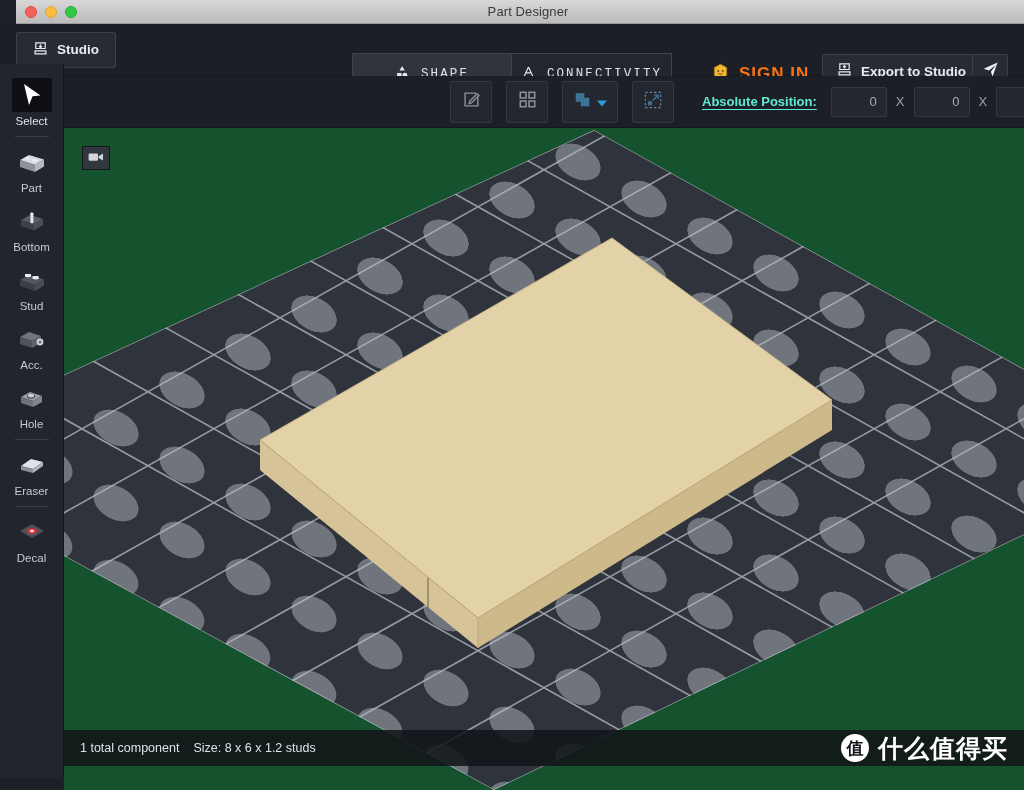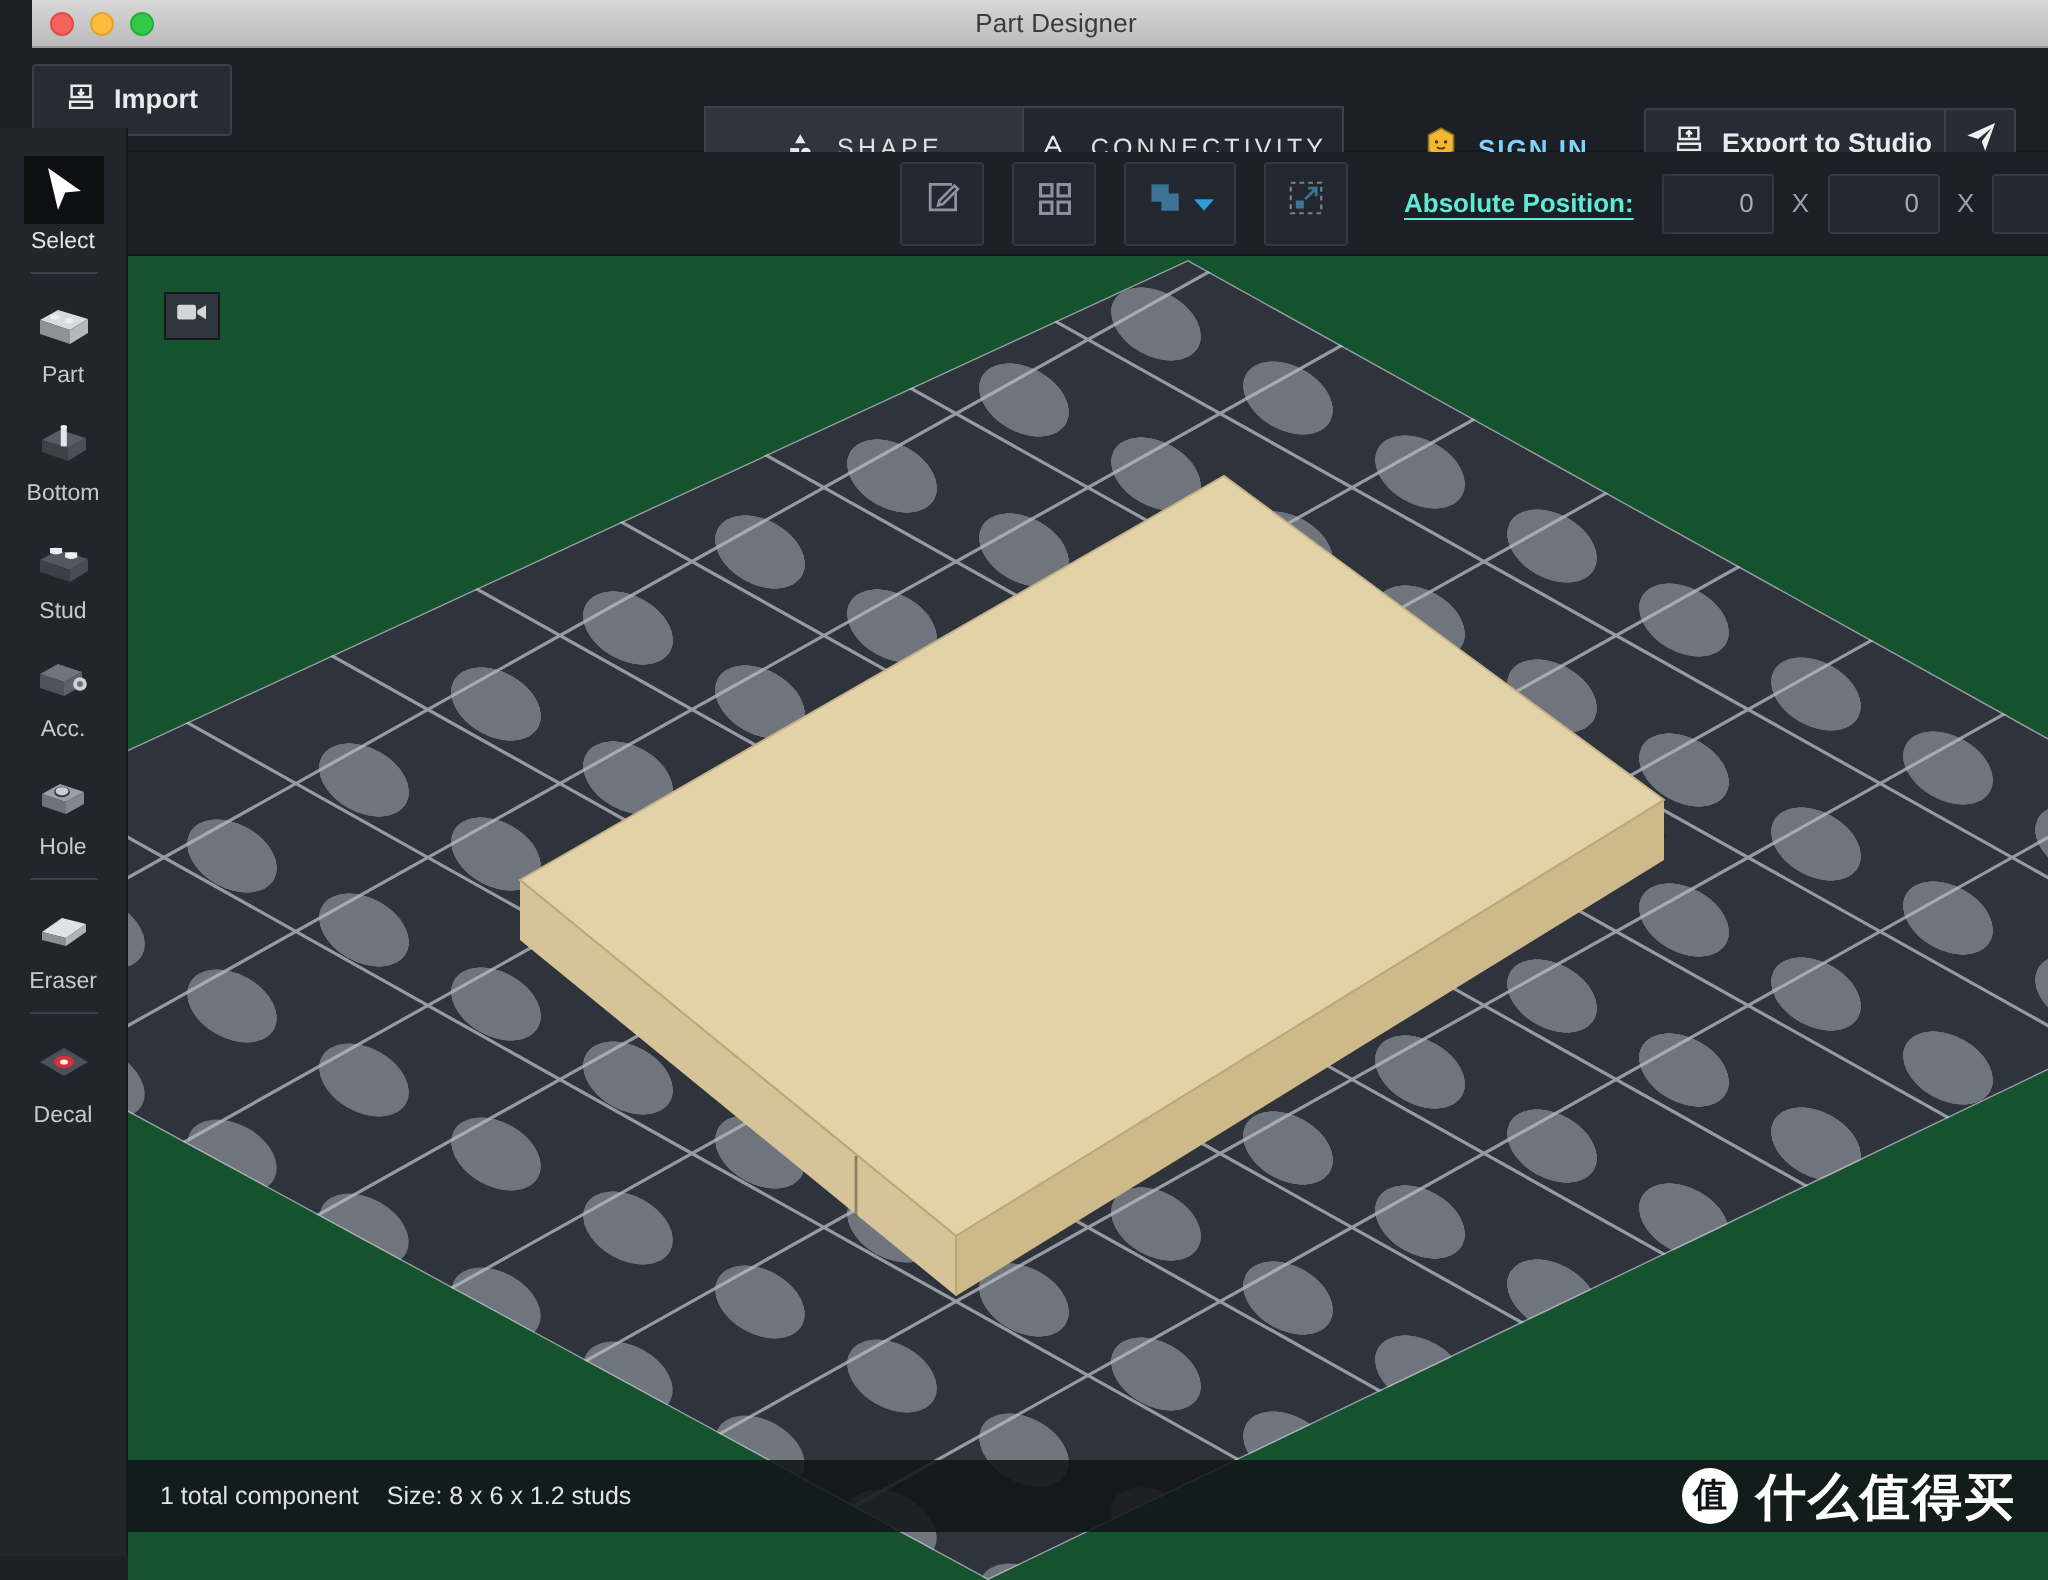--- a/index.html
+++ b/index.html
@@ -38,31 +38,31 @@
     height:36px; padding:0 16px; border:1px solid #3b3f49; border-radius:2px;
     background:#272b33; color:#e9eaec; font-size:13.5px; font-weight:bold;
     cursor:pointer; white-space:nowrap;
   }
   .tb-import { margin-left:16px; }
   .tabgroup { position:absolute; left:352px; top:29px; display:flex; height:42px; }
   .tab {
     display:flex; align-items:center; justify-content:center; gap:11px;
     width:160px; height:42px; background:#30343d; color:#dfe1e5;
     font-size:12.5px; letter-spacing:2.1px; cursor:pointer;
-    border:1px solid #3d424c; position:relative;
+    border:1px solid #3d424c; position:relative;font-family:Liberation Mono, monospace;
   }
   .tab.inactive { background:#22262e; border-left:none; }
   .tab.active::after {
     content:""; position:absolute; left:0; right:0; bottom:-1px; height:3px; background:#2ea2f0;
   }
   .signin {
     position:absolute; left:712px; top:29px; height:42px;
     display:flex; align-items:center; gap:10px; cursor:pointer;
   }
-  .signin-label { color:#7dd3fc; font-size:13px; font-weight:bold; letter-spacing:1px; }
+  .signin-label { color:#f97316; font-size:17px; font-weight:bold; letter-spacing:1px; }
   .tb-export { position:absolute; left:822px; top:30px; height:34px; padding:0 14px; }
   .tb-send {
     position:absolute; left:972px; top:30px; width:36px; height:34px;
     display:flex; align-items:center; justify-content:center;
     border:1px solid #3b3f49; background:#272b33; border-radius:2px; cursor:pointer;
   }
 
   
   .subbar {
     position:absolute; top:76px; left:64px; width:960px; height:52px;
@@ -154,21 +154,21 @@
   <div class="topbar">
 
     <div class="tb-btn tb-import">
       <span>
         <svg width="15" height="15" viewBox="0 0 16 16" fill="none" stroke="#e9eaec" stroke-width="1.3">
           <path d="M3 2h10v6H3z"></path>
             <path d="M8 3.5v3.2M6.4 5.4L8 7l1.6-1.6"></path>
           <path d="M2.2 10.5h11.6v3.3H2.2z"></path>
         </svg>
       </span>
-      <span>Import</span>
+      <span>Studio</span>
     </div>
 
     <div class="tabgroup">
       <div class="tab active">
         <span>
           <svg width="15" height="14" viewBox="0 0 16 15" fill="#e6e8ec">
             <path d="M7.6 1.2 L10.4 6 H4.8 Z"></path>
             <circle cx="10.6" cy="11" r="2.6"></circle>
             <rect x="2.2" y="8.6" width="4.8" height="4.8"></rect>
           </svg>

